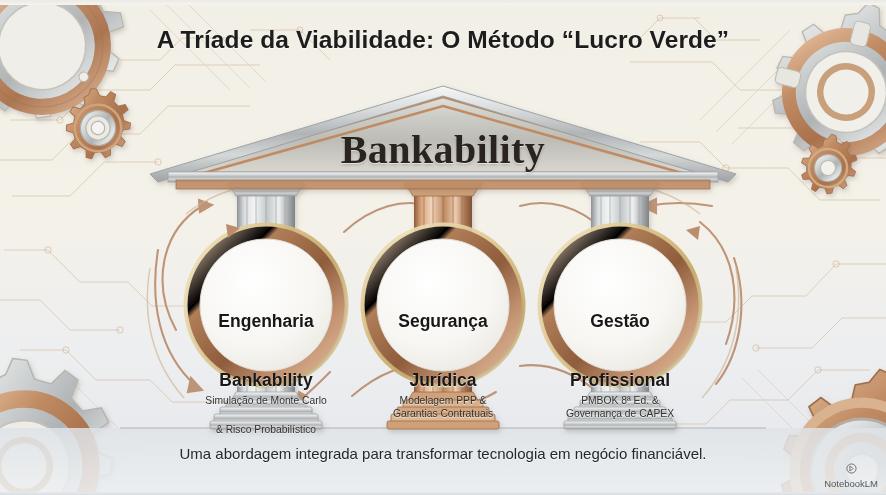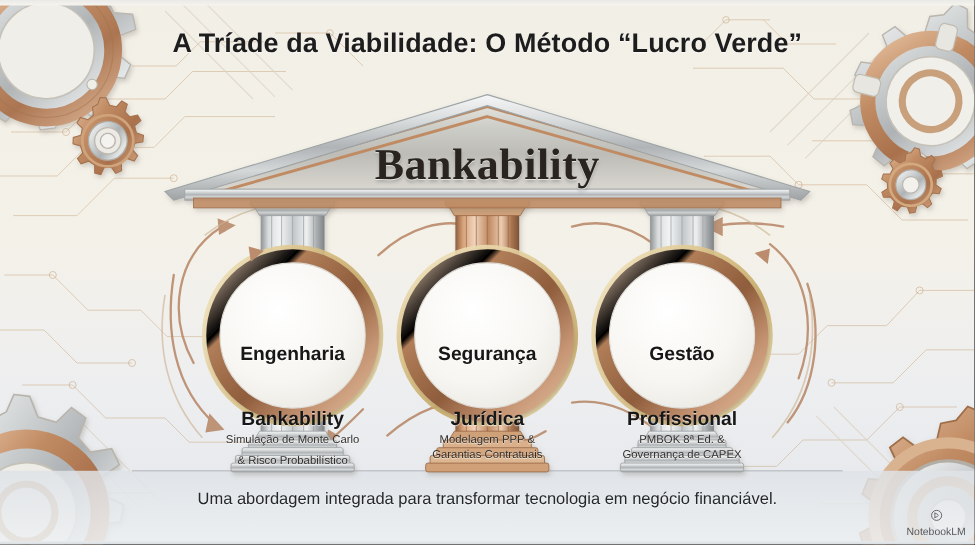--- a/index.html
+++ b/index.html
@@ -381,21 +381,21 @@
     </g>
   </svg>
 
   <div id="title">A Tríade da Viabilidade: O Método “Lucro Verde”</div>
   <div id="pediment-label">Bankability</div>
 
   <div class="pillar-text" style="left:186px;top:272px;">
     <div class="pillar-title">Engenharia</div>
     <div class="pillar-title">Bankability</div>
     <div class="pillar-sub">Simulação de Monte Carlo</div>
-    <div class="pillar-sub" style="margin-top:6px">&amp; Risco Probabilístico</div>
+    <div class="pillar-sub" style="margin-top:16px">&amp; Risco Probabilístico</div>
   </div>
   <div class="pillar-text" style="left:363px;top:272px;">
     <div class="pillar-title">Segurança</div>
     <div class="pillar-title">Jurídica</div>
     <div class="pillar-sub">Modelagem PPP &amp;</div>
     <div class="pillar-sub" style="margin-top:0">Garantias Contratuais</div>
   </div>
   <div class="pillar-text" style="left:540px;top:272px;">
     <div class="pillar-title">Gestão</div>
     <div class="pillar-title">Profissional</div>

